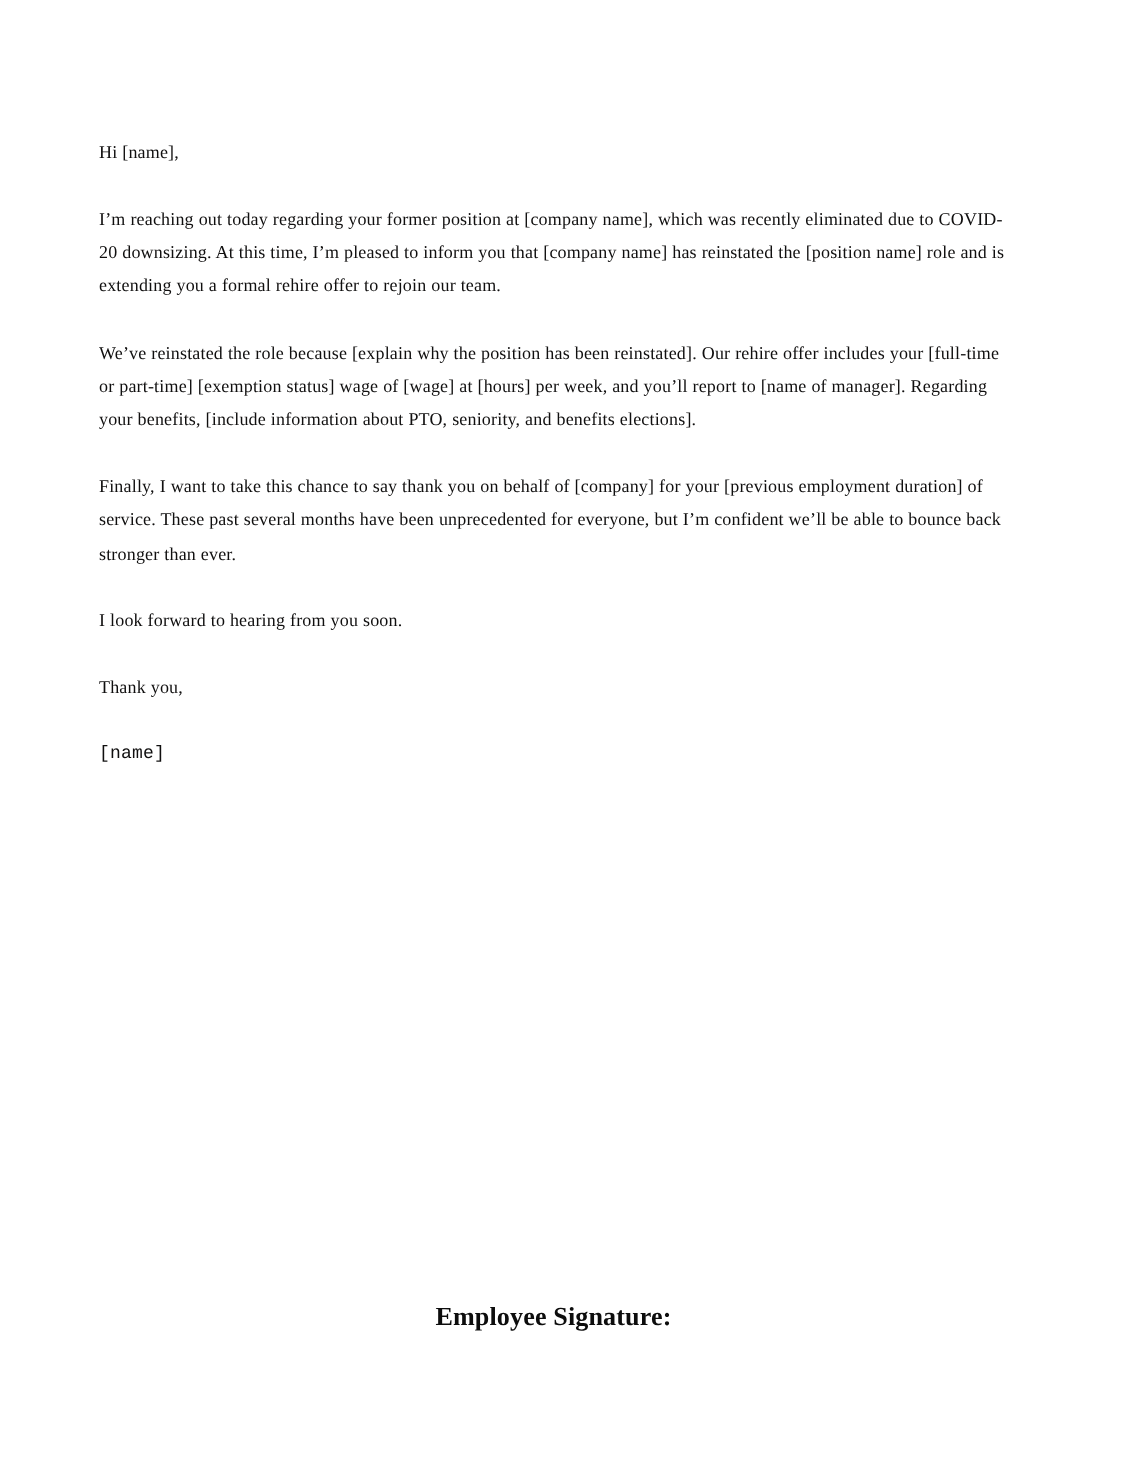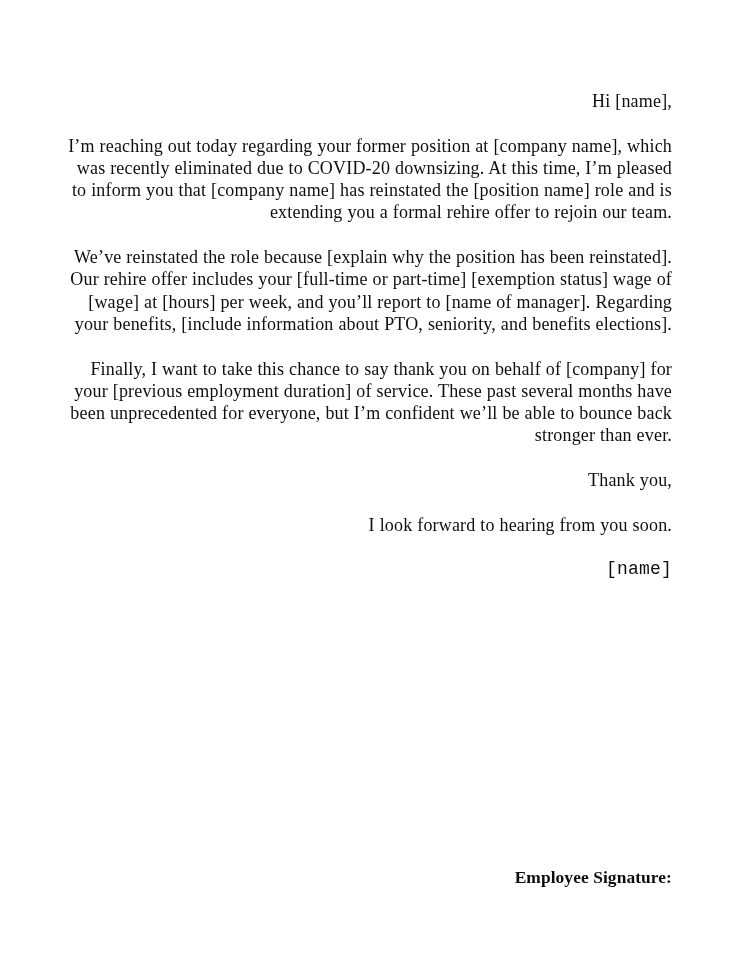--- a/index.html
+++ b/index.html
@@ -26,39 +26,39 @@
 
   .letter-body {
     position: absolute;
     left: 66px;
     top: 90px;
     width: 606px;
   }
 
   .para {
     margin: 0 0 22.3px 0;
-    font-size: 18px;
+    font-size: 12px;
     line-height: 22.3px;
-    text-align: right;
+    text-align: left;
     letter-spacing: 0.01em;
     word-spacing: 0.01em;
     color: #100f0f;
   }
 
   .para:last-child {
     margin-bottom: 0;
     font-family: Liberation Mono, monospace;
   }
 
   .signature-block {
     position: absolute;
     left: 66px;
     top: 866px;
     width: 606px;
-    text-align: right;
+    text-align: center;
   }
 
   .signature-line {
     display: inline-block;
     font-size: 17.4px;
     line-height: 22px;
     font-weight: bold;
     color: #0d0d0d;
     letter-spacing: 0.005em;
   }
@@ -66,22 +66,22 @@
 </head>
 <body>
 
 <div class="page">
 
   <div class="letter-body">
     <p class="para">Hi [name],</p>
     <p class="para">I’m reaching out today regarding your former position at [company name], which was recently eliminated due to COVID-20 downsizing. At this time, I’m pleased to inform you that [company name] has reinstated the [position name] role and is extending you a formal rehire offer to rejoin our team.</p>
     <p class="para">We’ve reinstated the role because [explain why the position has been reinstated]. Our rehire offer includes your [full-time or part-time] [exemption status] wage of [wage] at [hours] per week, and you’ll report to [name of manager]. Regarding your benefits, [include information about PTO, seniority, and benefits elections].</p>
     <p class="para">Finally, I want to take this chance to say thank you on behalf of [company] for your [previous employment duration] of service. These past several months have been unprecedented for everyone, but I’m confident we’ll be able to bounce back stronger than ever.</p>
+    <p class="para">I look forward to hearing from you soon.</p>
     <p class="para">Thank you,</p>
-    <p class="para">I look forward to hearing from you soon.</p>
     <p class="para">[name]</p>
   </div>
 
   <div class="signature-block">
     <span class="signature-line">Employee Signature:</span>
   </div>
 
 </div>
 
 </body></html>

